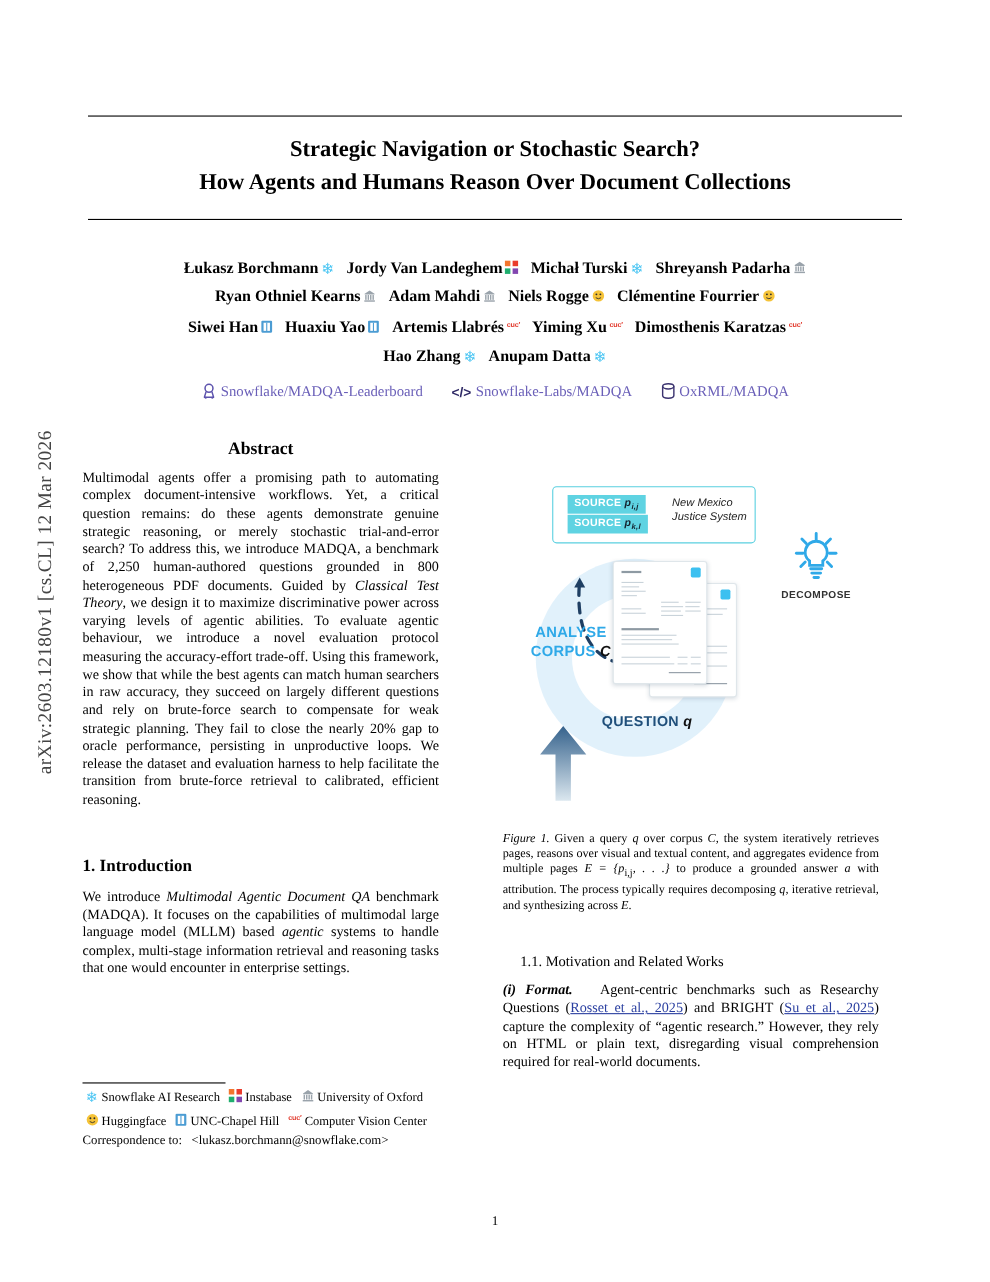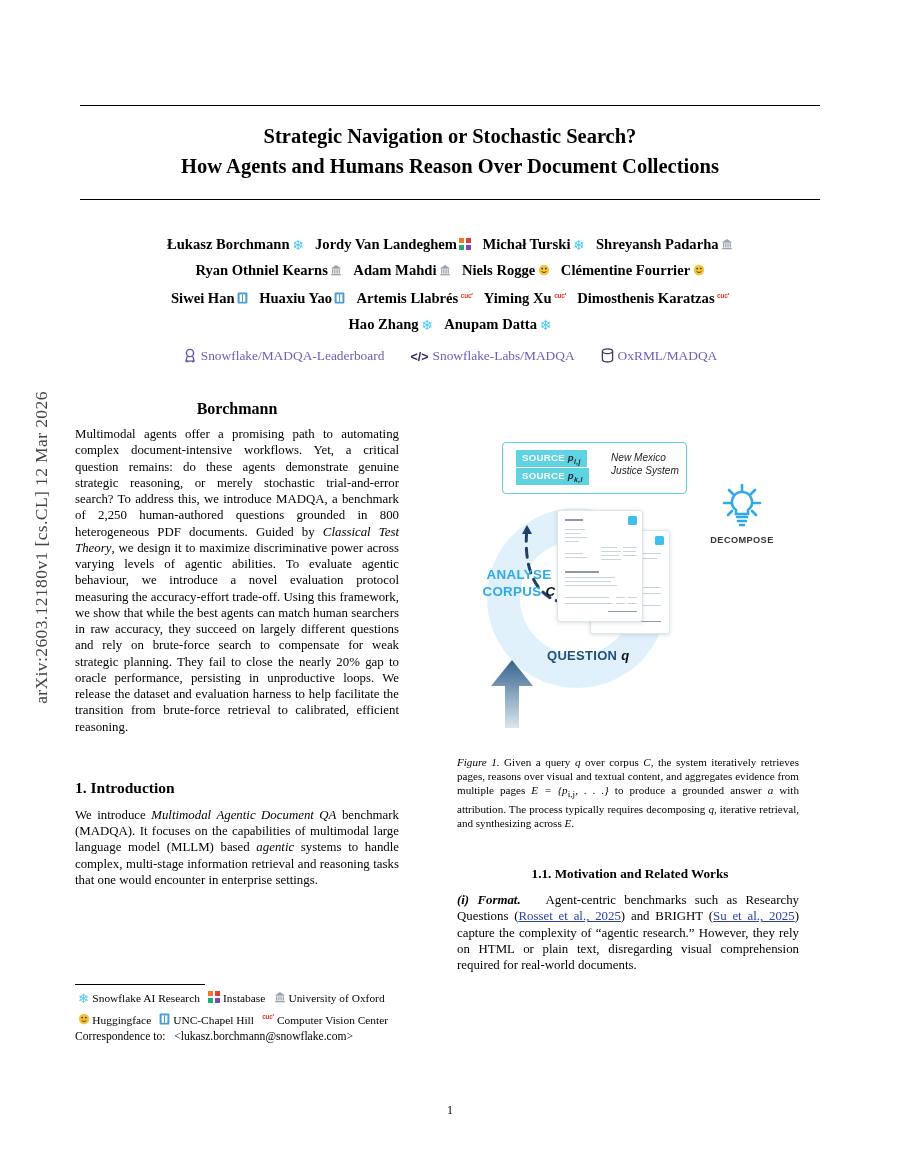--- a/index.html
+++ b/index.html
@@ -67,21 +67,21 @@
   
   .colL{position:absolute;left:75px;top:400px;width:324px;}
   .colR{position:absolute;left:457px;top:400px;width:342px;}
 
   .abs-head{text-align:center;font-size:16px;font-weight:bold;margin-bottom:8px;}
   .abs-body{
     font-size:12.85px;line-height:16.25px;text-align:justify;
     text-justify:inter-word;hyphens:manual;
   }
   .sec-h1{font-size:15.5px;font-weight:bold;margin:0 0 10px 0;}
-  .sec-h2{font-size:13.2px;font-weight:bold;margin:0 0 10px 4px;text-align:center;}
+  .sec-h2{font-size:13.2px;font-weight:normal;margin:0 0 10px 16px;}
   .para{font-size:12.85px;line-height:16.3px;text-align:justify;margin:0 0 12px 0;}
   .cite{color:#3b4ea8;}
   .citeb{color:#2a3fa0;}
   i.it{font-style:italic;}
 
   
   .fn-rule{position:absolute;left:75px;top:984px;width:130px;height:1px;background:#000;}
   .fn{position:absolute;left:75px;top:990px;width:356px;font-size:11.4px;line-height:17.5px;}
   .fn .ic-snow{font-size:13px;}
   .corr{position:absolute;left:75px;top:1030px;font-size:11.6px;}
@@ -234,21 +234,21 @@
             <circle cx="7" cy="5" r="3.6" fill="none" stroke="#5d53ad" stroke-width="1.4"></circle>
             <path d="M4.2 8.6 l-1.4 4.6 M9.8 8.6 l1.4 4.6 M3.4 13.2 h7.2" stroke="#5d53ad" stroke-width="1.3" fill="none" stroke-linecap="round"></path>
             <circle cx="4" cy="13.6" r="1" fill="#5d53ad"></circle>
             <circle cx="10" cy="13.6" r="1" fill="#5d53ad"></circle>
           </svg></span><span class="lbl">Snowflake/MADQA-Leaderboard</span></span><span class="link"><span class="code-ico">&lt;/&gt;</span><span class="lbl">Snowflake-Labs/MADQA</span></span><span class="link"><span class="gico"><svg width="13" height="15" viewBox="0 0 13 15">
             <ellipse cx="6.5" cy="3.2" rx="5.1" ry="2.4" fill="none" stroke="#3c3470" stroke-width="1.3"></ellipse>
             <path d="M1.4 3.2 v8.4 a5.1 2.4 0 0 0 10.2 0 v-8.4" fill="none" stroke="#3c3470" stroke-width="1.3"></path>
           </svg></span><span class="lbl">OxRML/MADQA</span></span></div>
 
   <div class="colL">
-    <div class="abs-head">Borchmann</div>
+    <div class="abs-head">Abstract</div>
     <div class="abs-body">
       <span>Multimodal agents offer a promising path to automating complex document-intensive workflows. Yet, a critical question remains: do these agents demonstrate genuine strategic reasoning, or merely stochastic trial-and-error search? To address this, we introduce MADQA, a benchmark of 2,250 human-authored questions grounded in 800 heterogeneous PDF documents. Guided by </span><i class="it">Classical Test Theory</i><span>, we design it to maximize discriminative power across varying levels of agentic abilities. To evaluate agentic behaviour, we introduce a novel evaluation protocol measuring the accuracy-effort trade-off. Using this framework, we show that while the best agents can match human searchers in raw accuracy, they succeed on largely different questions and rely on brute-force search to compensate for weak strategic planning. They fail to close the nearly 20% gap to oracle performance, persisting in unproductive loops. We release the dataset and evaluation harness to help facilitate the transition from brute-force retrieval to calibrated, efficient reasoning.</span>
     </div>
 
     <div style="height:44px"></div>
 
     <div class="sec-h1">1. Introduction</div>
     <div class="para">
       <span>We introduce </span><i class="it">Multimodal Agentic Document QA</i><span> benchmark (MADQA). It focuses on the capabilities of multimodal large language model (MLLM) based </span><i class="it">agentic</i><span> systems to handle complex, multi-stage information retrieval and reasoning tasks that one would encounter in enterprise settings.</span>
     </div>

